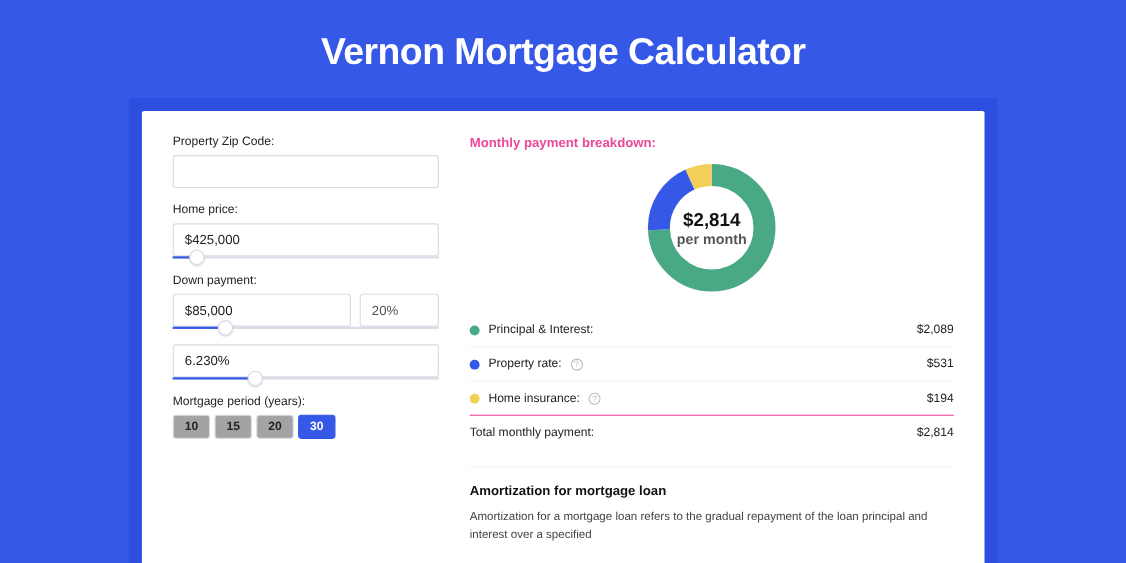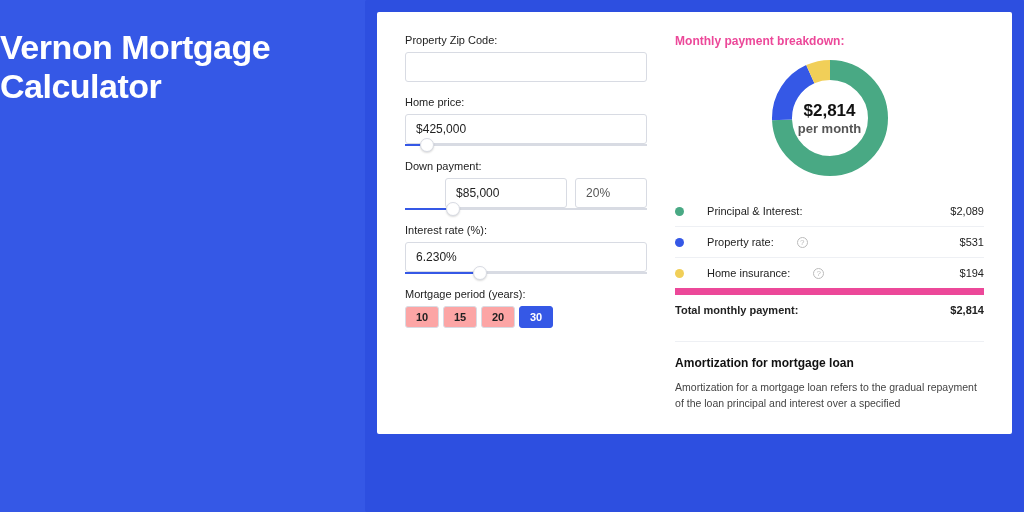--- a/index.html
+++ b/index.html
@@ -3,21 +3,21 @@
 <meta charset="utf-8">
 <style>
   * { box-sizing: border-box; margin: 0; padding: 0; }
   body {
     font-family: -apple-system, BlinkMacSystemFont, "Segoe UI", Arial, sans-serif;
     background: #3558e6;
     width: 1024px;
     height: 512px;
     overflow: hidden;
   }
-  .page { width: 100%; height: 100%; display:flex; flex-direction:row; }
+  .page { width: 100%; height: 100%; display:flex; flex-direction:column; align-items:center; }
   .title {
     color: #fff;
     font-size: 34px;
     font-weight: 700;
     margin-top: 28px;
     margin-bottom: 22px;
     letter-spacing: -0.5px;
   }
   .outer-card {
     background: #2d4fe0;
@@ -62,32 +62,32 @@
     position:absolute;
     top:-6px;
     width:14px; height:14px;
     border-radius:50%;
     background:#fff;
     border:1px solid #d8dbe3;
     box-shadow:0 1px 2px rgba(0,0,0,0.15);
   }
 
   .row { display:flex; gap:8px; }
-  .row .input:first-child { flex:1;margin-left:40px; }
+  .row .input:first-child { flex:1; }
   .row .input.pct { width:72px; }
 
   .periods { display:flex; gap:4px; margin-top:2px; }
   .period-btn {
     font-size:11px;
     font-weight:700;
     width:34px; height:22px;
     display:flex; align-items:center; justify-content:center;
     border-radius:3px;
     border:1px solid #d8dbe3;
-    background:#fca5a5;
+    background:#a3a3a3;
     color:#222;
     cursor:pointer;
   }
   .period-btn.sel { background:#3558e6; border-color:#3558e6; color:#fff; }
 
   .toggle-row { display:flex; align-items:center; gap:10px; margin-top:20px; }
   .toggle {
     width:30px; height:16px; border-radius:8px; background:#e4e6ee; position:relative;
   }
   .toggle-knob {
@@ -109,24 +109,24 @@
 
   .legend { }
   .legend-row {
     display:flex; align-items:center; justify-content:space-between;
     padding:9px 0;
     border-top:1px solid #eef0f4;
     font-size:11px;
     color:#222;
   }
   .legend-row:first-child { border-top:none; }
-  .legend-left { display:flex; align-items:center; gap:23px; }
+  .legend-left { display:flex; align-items:center; gap:8px; }
   .dot { width:9px; height:9px; border-radius:50%; display:inline-block; }
   .info-ic { width:11px; height:11px; border-radius:50%; border:1px solid #bbb; color:#bbb; font-size:8px; line-height:9px; text-align:center; display:inline-block; }
-  .legend-total { font-weight:700; border-top:7px solid #ec4899; }
+  .legend-total { font-weight:400; border-top:1px solid #ec4899; }
 
   .amort {
     margin-top:16px;
     border-top:1px solid #eef0f4;
     padding-top:14px;
   }
   .amort-title { font-size:12px; font-weight:700; color:#111; margin-bottom:10px; }
   .amort-text { font-size:10.5px; color:#444; line-height:1.5; }
 </style>
 </head>
@@ -160,21 +160,20 @@
             <input class="input" value="$85,000" style="">
             <input class="input pct" style="color: rgb(85, 85, 85);" value="20%">
           </div>
           <div class="slider-track">
             <div class="slider-fill" id="down-fill" style="width: 20%;"></div>
             <div class="slider-thumb" id="down-thumb" style="left: calc(20% - 7px);"></div>
           </div>
         </div>
 
         <div class="fld">
-          <label class="lbl">Interest rate (%):</label>
           <input class="input" value="6.230%" style="">
           <div class="slider-track">
             <div class="slider-fill" id="rate-fill" style="width: 31%;"></div>
             <div class="slider-thumb" id="rate-thumb" style="left: calc(31% - 7px);"></div>
           </div>
         </div>
 
         <div class="fld">
           <label class="lbl">Mortgage period (years):</label>
           <div class="periods" id="period-btns">

